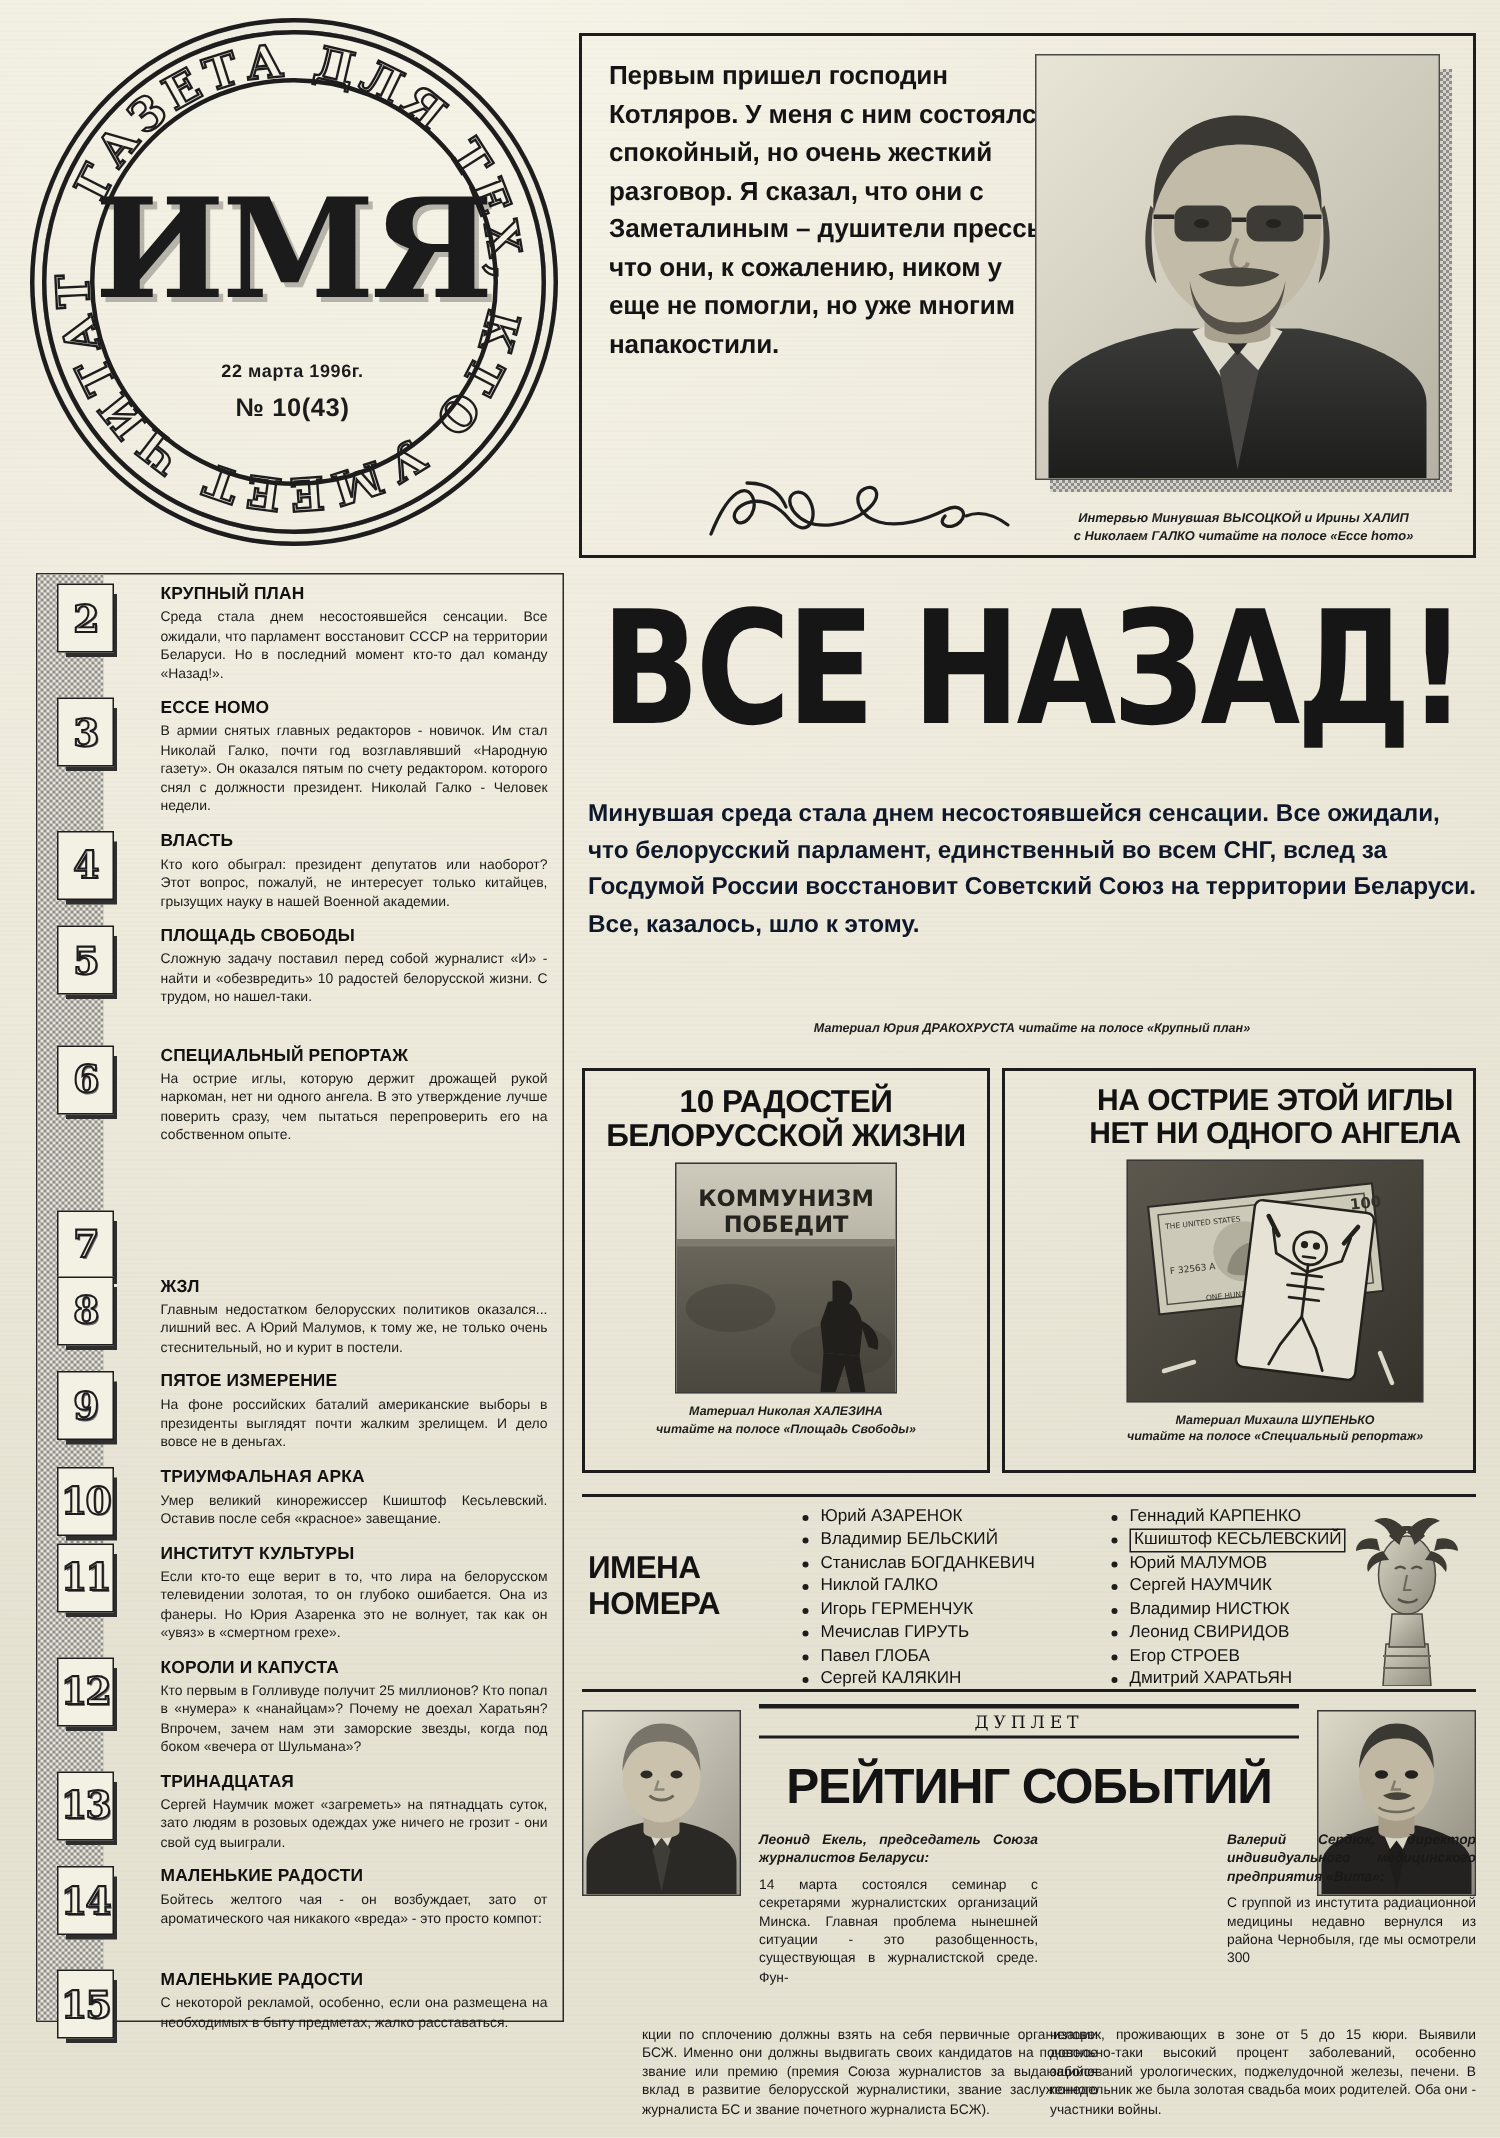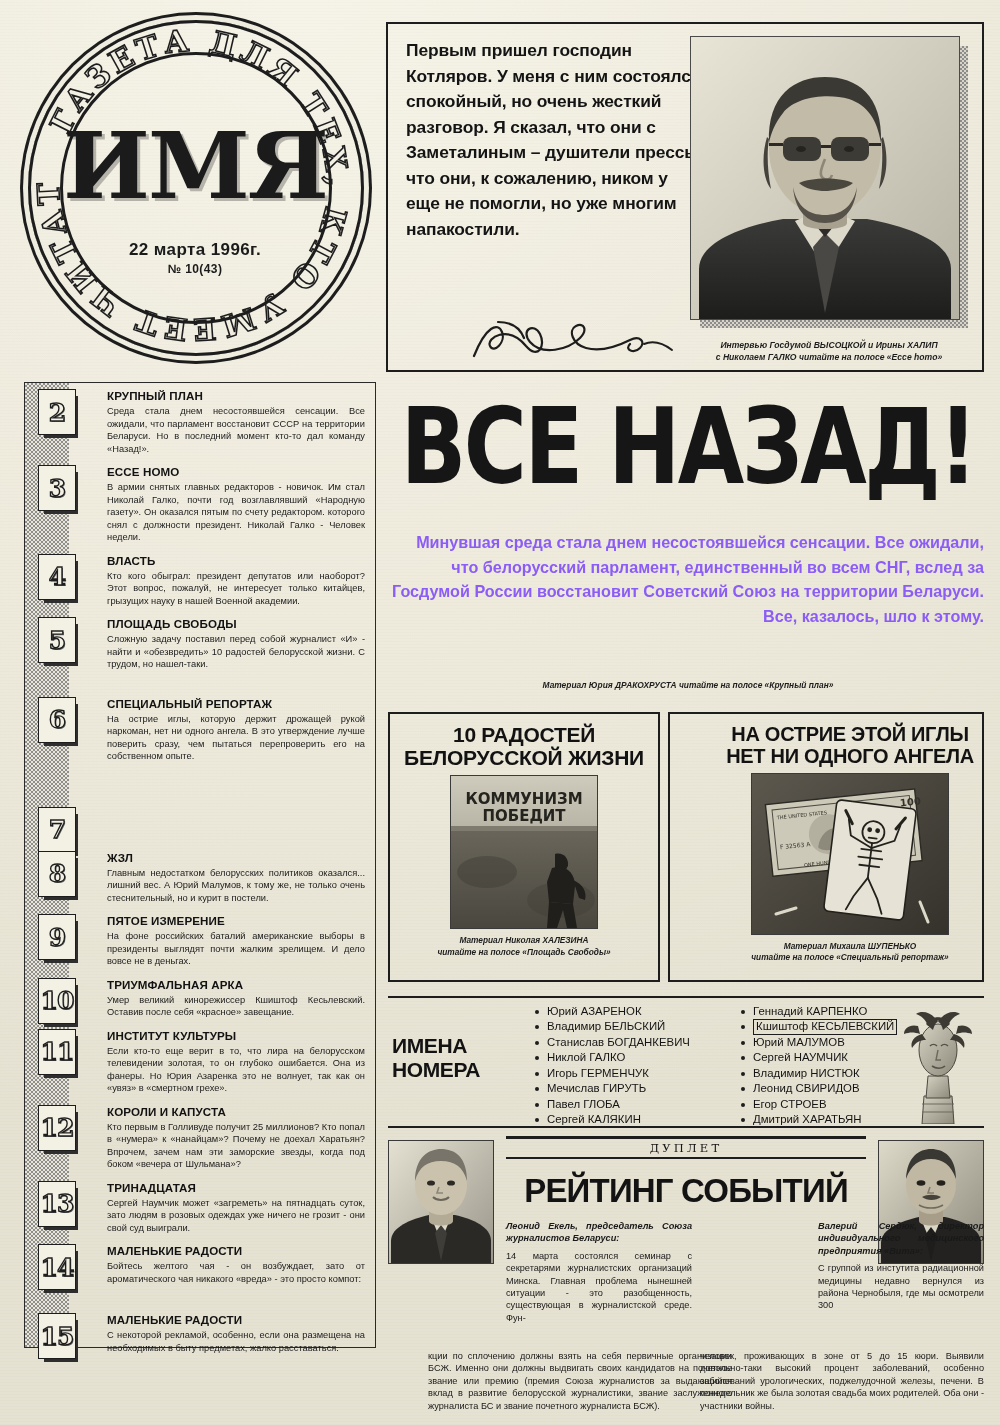--- a/index.html
+++ b/index.html
@@ -49,25 +49,25 @@
     font-family:"DejaVu Serif", serif;
     font-weight:700;
     font-size:92px;
     line-height:.92;
     letter-spacing:-2px;
     color:#1b1b1b;
     text-shadow:3px 3px 0 rgba(0,0,0,.25);
   }
   .logo-date{
     position:absolute;left:0;right:0;top:228px;text-align:center;
-    font-weight:700;font-size:17px;letter-spacing:.4px;color:#1b1b1b;
+    font-weight:700;font-size:12px;letter-spacing:.4px;color:#1b1b1b;
   }
   .logo-issue{
     position:absolute;left:0;right:0;top:250px;text-align:center;
-    font-weight:700;font-size:12px;letter-spacing:.4px;color:#1b1b1b;
+    font-weight:700;font-size:17px;letter-spacing:.4px;color:#1b1b1b;
   }
 
   
   .quotebox{
     position:absolute;left:386px;top:22px;width:598px;height:350px;
     border:2px solid #1d1d1d;
     background:transparent;
     box-sizing:border-box;
   }
   .quote-text{
@@ -151,22 +151,22 @@
     font-weight:700;
     font-size:86px;
     line-height:.95;
     letter-spacing:-2.5px;
     color:#161616;
     transform:scaleY(1.22);
     transform-origin:top center;
   }
   .deck{
     position:absolute;left:392px;top:530px;width:592px;
-    text-align:right;
-    font-size:16.2px;line-height:1.52;font-weight:700;color:#8b5cf6;
+    text-align:left;
+    font-size:16.2px;line-height:1.52;font-weight:700;color:#0f172a;
   }
   .deck-credit{
     position:absolute;left:392px;top:680px;width:592px;
     text-align:center;
     font-size:8.4px;font-weight:700;font-style:italic;color:#1d1d1d;
   }
 
   
   .teaser{
     position:absolute;top:712px;
@@ -346,21 +346,21 @@
                    C162,170 150,178 134,178 C118,178 106,170 102,150 Z" fill="#56524a"></path>
 
           <ellipse cx="110" cy="112" rx="5" ry="3" fill="#15140f" opacity=".6"></ellipse>
           <ellipse cx="158" cy="112" rx="5" ry="3" fill="#15140f" opacity=".6"></ellipse>
 
           <rect width="268" height="282" fill="url(#bg1)" opacity="0"></rect>
         </svg>
       </div>
     </div>
     <div class="portrait-caption">
-      <div>Интервью Госдумой ВЫСОЦКОЙ и Ирины ХАЛИП</div>
+      <div>Интервью Минувшая ВЫСОЦКОЙ и Ирины ХАЛИП</div>
       <div>с Николаем ГАЛКО читайте на полосе «Ecce homo»</div>
     </div>
   </div>
 
   <div class="contents">
     <div class="contents-rail"></div>
     <div class="toc-list" id="toc-list">
         <div class="toc-item">
           <div class="pagetab">
             <div class="shadow"></div>

